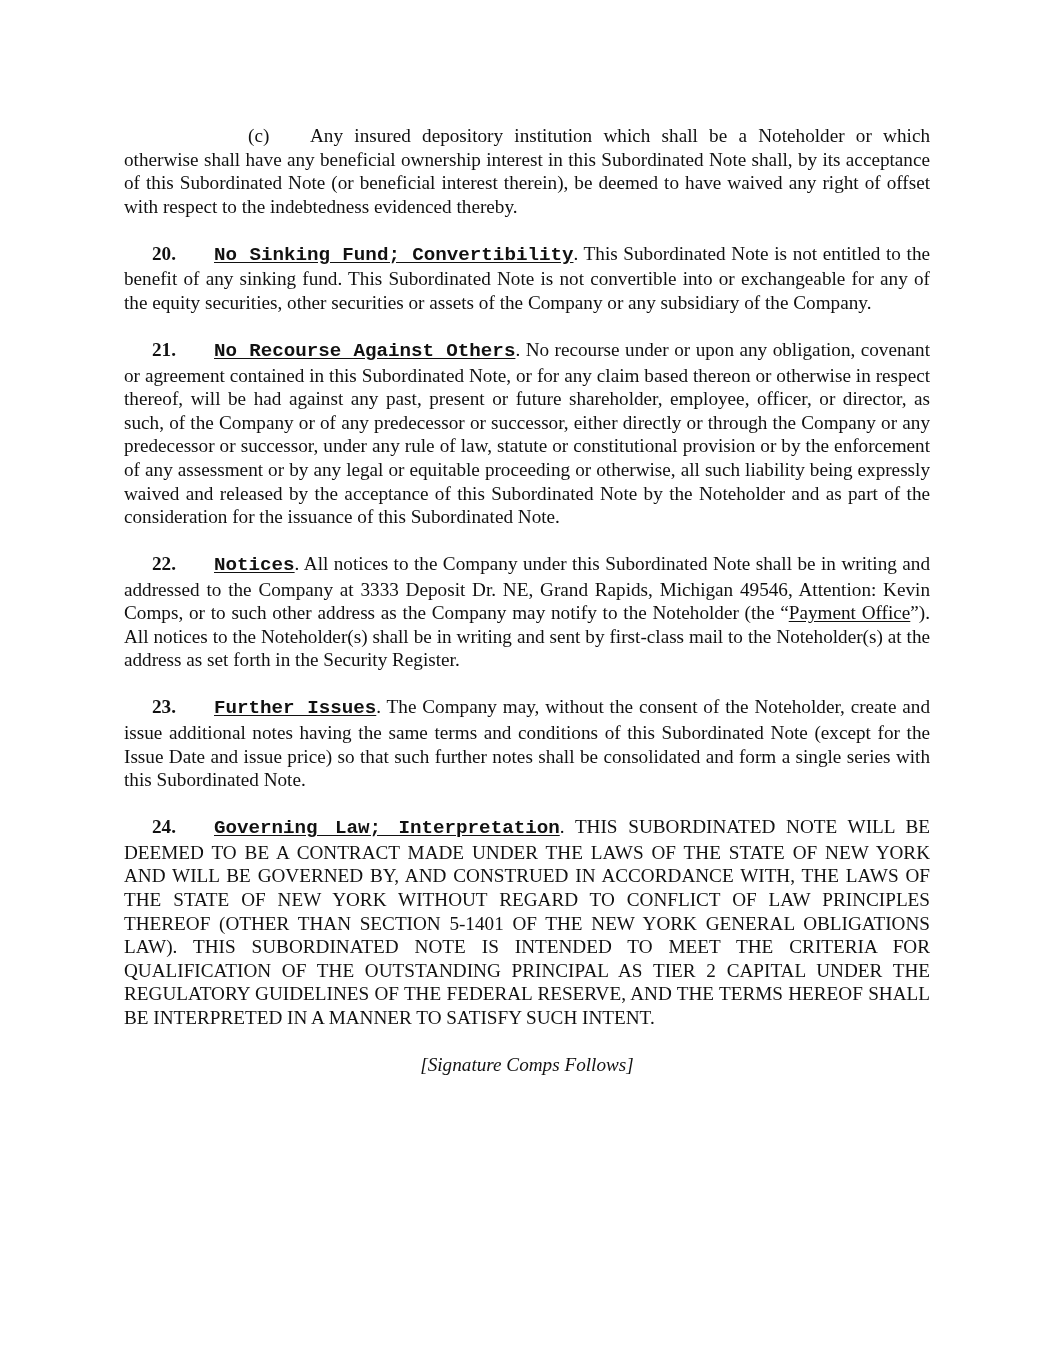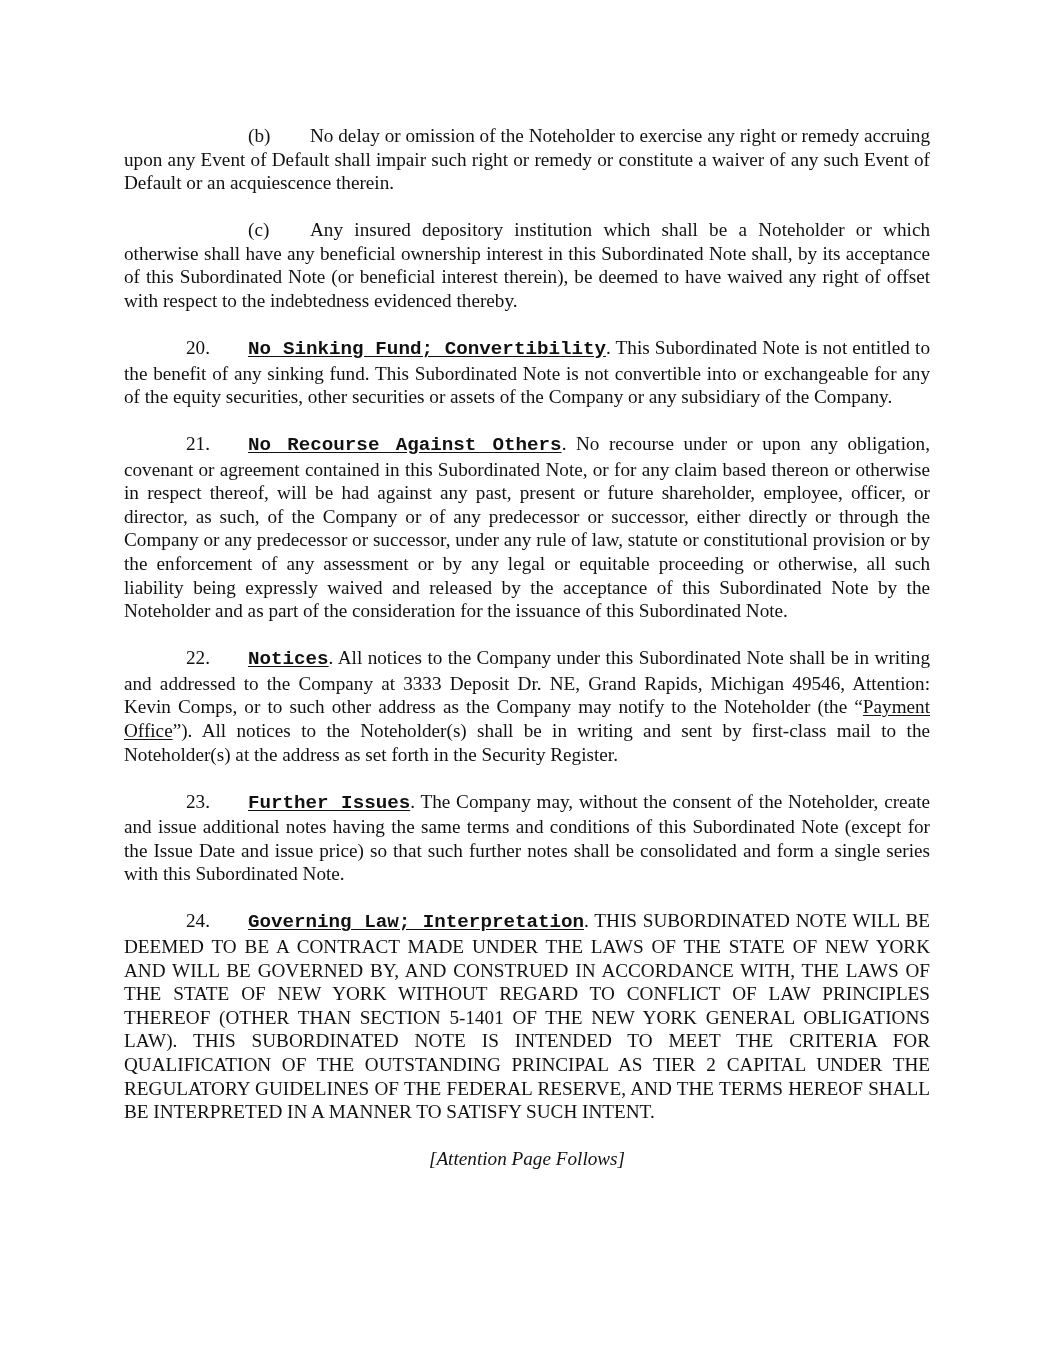--- a/index.html
+++ b/index.html
@@ -27,23 +27,23 @@
     text-align: justify;
     margin: 0 0 23.4px 0;
   }
   .sub-label {
     display: inline-block;
     margin-left: 124px;
     width: 62px;
   }
   .sec-num {
     display: inline-block;
-    margin-left: 62px;
+    margin-left: 28px;
     width: 62px;
-    font-weight: normal;
+    font-weight: bold;
   }
   .sec-head {
     font-weight: bold;
     text-decoration: underline;
     text-underline-offset: 2px;
     font-family: Liberation Mono, monospace;
   }
   .defined {
     text-decoration: underline;
     text-underline-offset: 2px;
@@ -57,29 +57,28 @@
     text-align: center;
     font-style: italic;
     margin-top: 23px;
   }
 </style>
 </head>
 <body>
 
 <div class="page">
 
-  <p class="para"><span class="sub-label">(b)</span><span>No delay or omission of the Noteholder to exercise any right or remedy accruing upon any Event of Default shall impair such right or remedy or constitute a waiver of any such Event of Default or an acquiescence therein.</span></p>
 
   <p class="para"><span class="sub-label">(c)</span><span>Any insured depository institution which shall be a Noteholder or which otherwise shall have any beneficial ownership interest in this Subordinated Note shall, by its acceptance of this Subordinated Note (or beneficial interest therein), be deemed to have waived any right of offset with respect to the indebtedness evidenced thereby.</span></p>
 
   <p class="para"><span class="sec-num">20.</span><span class="sec-head">No Sinking Fund; Convertibility</span><span>.</span><span> This Subordinated Note is not entitled to the benefit of any sinking fund. This Subordinated Note is not convertible into or exchangeable for any of the equity securities, other securities or assets of the Company or any subsidiary of the Company.</span></p>
 
   <p class="para"><span class="sec-num">21.</span><span class="sec-head">No Recourse Against Others</span><span>.</span><span> No recourse under or upon any obligation, covenant or agreement contained in this Subordinated Note, or for any claim based thereon or otherwise in respect thereof, will be had against any past, present or future shareholder, employee, officer, or director, as such, of the Company or of any predecessor or successor, either directly or through the Company or any predecessor or successor, under any rule of law, statute or constitutional provision or by the enforcement of any assessment or by any legal or equitable proceeding or otherwise, all such liability being expressly waived and released by the acceptance of this Subordinated Note by the Noteholder and as part of the consideration for the issuance of this Subordinated Note.</span></p>
 
   <p class="para"><span class="sec-num">22.</span><span class="sec-head">Notices</span><span>.</span><span> All notices to the Company under this Subordinated Note shall be in writing and addressed to the Company at 3333 Deposit Dr. NE, Grand Rapids, Michigan 49546, Attention: Kevin Comps, or to such other address as the Company may notify to the Noteholder (the “</span><span class="defined">Payment Office</span><span>”). All notices to the Noteholder(s) shall be in writing and sent by first-class mail to the Noteholder(s) at the address as set forth in the Security Register.</span></p>
 
   <p class="para"><span class="sec-num">23.</span><span class="sec-head">Further Issues</span><span>.</span><span> The Company may, without the consent of the Noteholder, create and issue additional notes having the same terms and conditions of this Subordinated Note (except for the Issue Date and issue price) so that such further notes shall be consolidated and form a single series with this Subordinated Note.</span></p>
 
   <p class="para caps"><span class="sec-num">24.</span><span class="sec-head">Governing Law; Interpretation</span><span>.</span><span> THIS SUBORDINATED NOTE WILL BE DEEMED TO BE A CONTRACT MADE UNDER THE LAWS OF THE STATE OF NEW YORK AND WILL BE GOVERNED BY, AND CONSTRUED IN ACCORDANCE WITH, THE LAWS OF THE STATE OF NEW YORK WITHOUT REGARD TO CONFLICT OF LAW PRINCIPLES THEREOF (OTHER THAN SECTION 5-1401 OF THE NEW YORK GENERAL OBLIGATIONS LAW). THIS SUBORDINATED NOTE IS INTENDED TO MEET THE CRITERIA FOR QUALIFICATION OF THE OUTSTANDING PRINCIPAL AS TIER 2 CAPITAL UNDER THE REGULATORY GUIDELINES OF THE FEDERAL RESERVE, AND THE TERMS HEREOF SHALL BE INTERPRETED IN A MANNER TO SATISFY SUCH INTENT.</span></p>
 
-  <div class="sig">[Attention Page Follows]</div>
+  <div class="sig">[Signature Comps Follows]</div>
 
 </div>
 
 </body></html>

